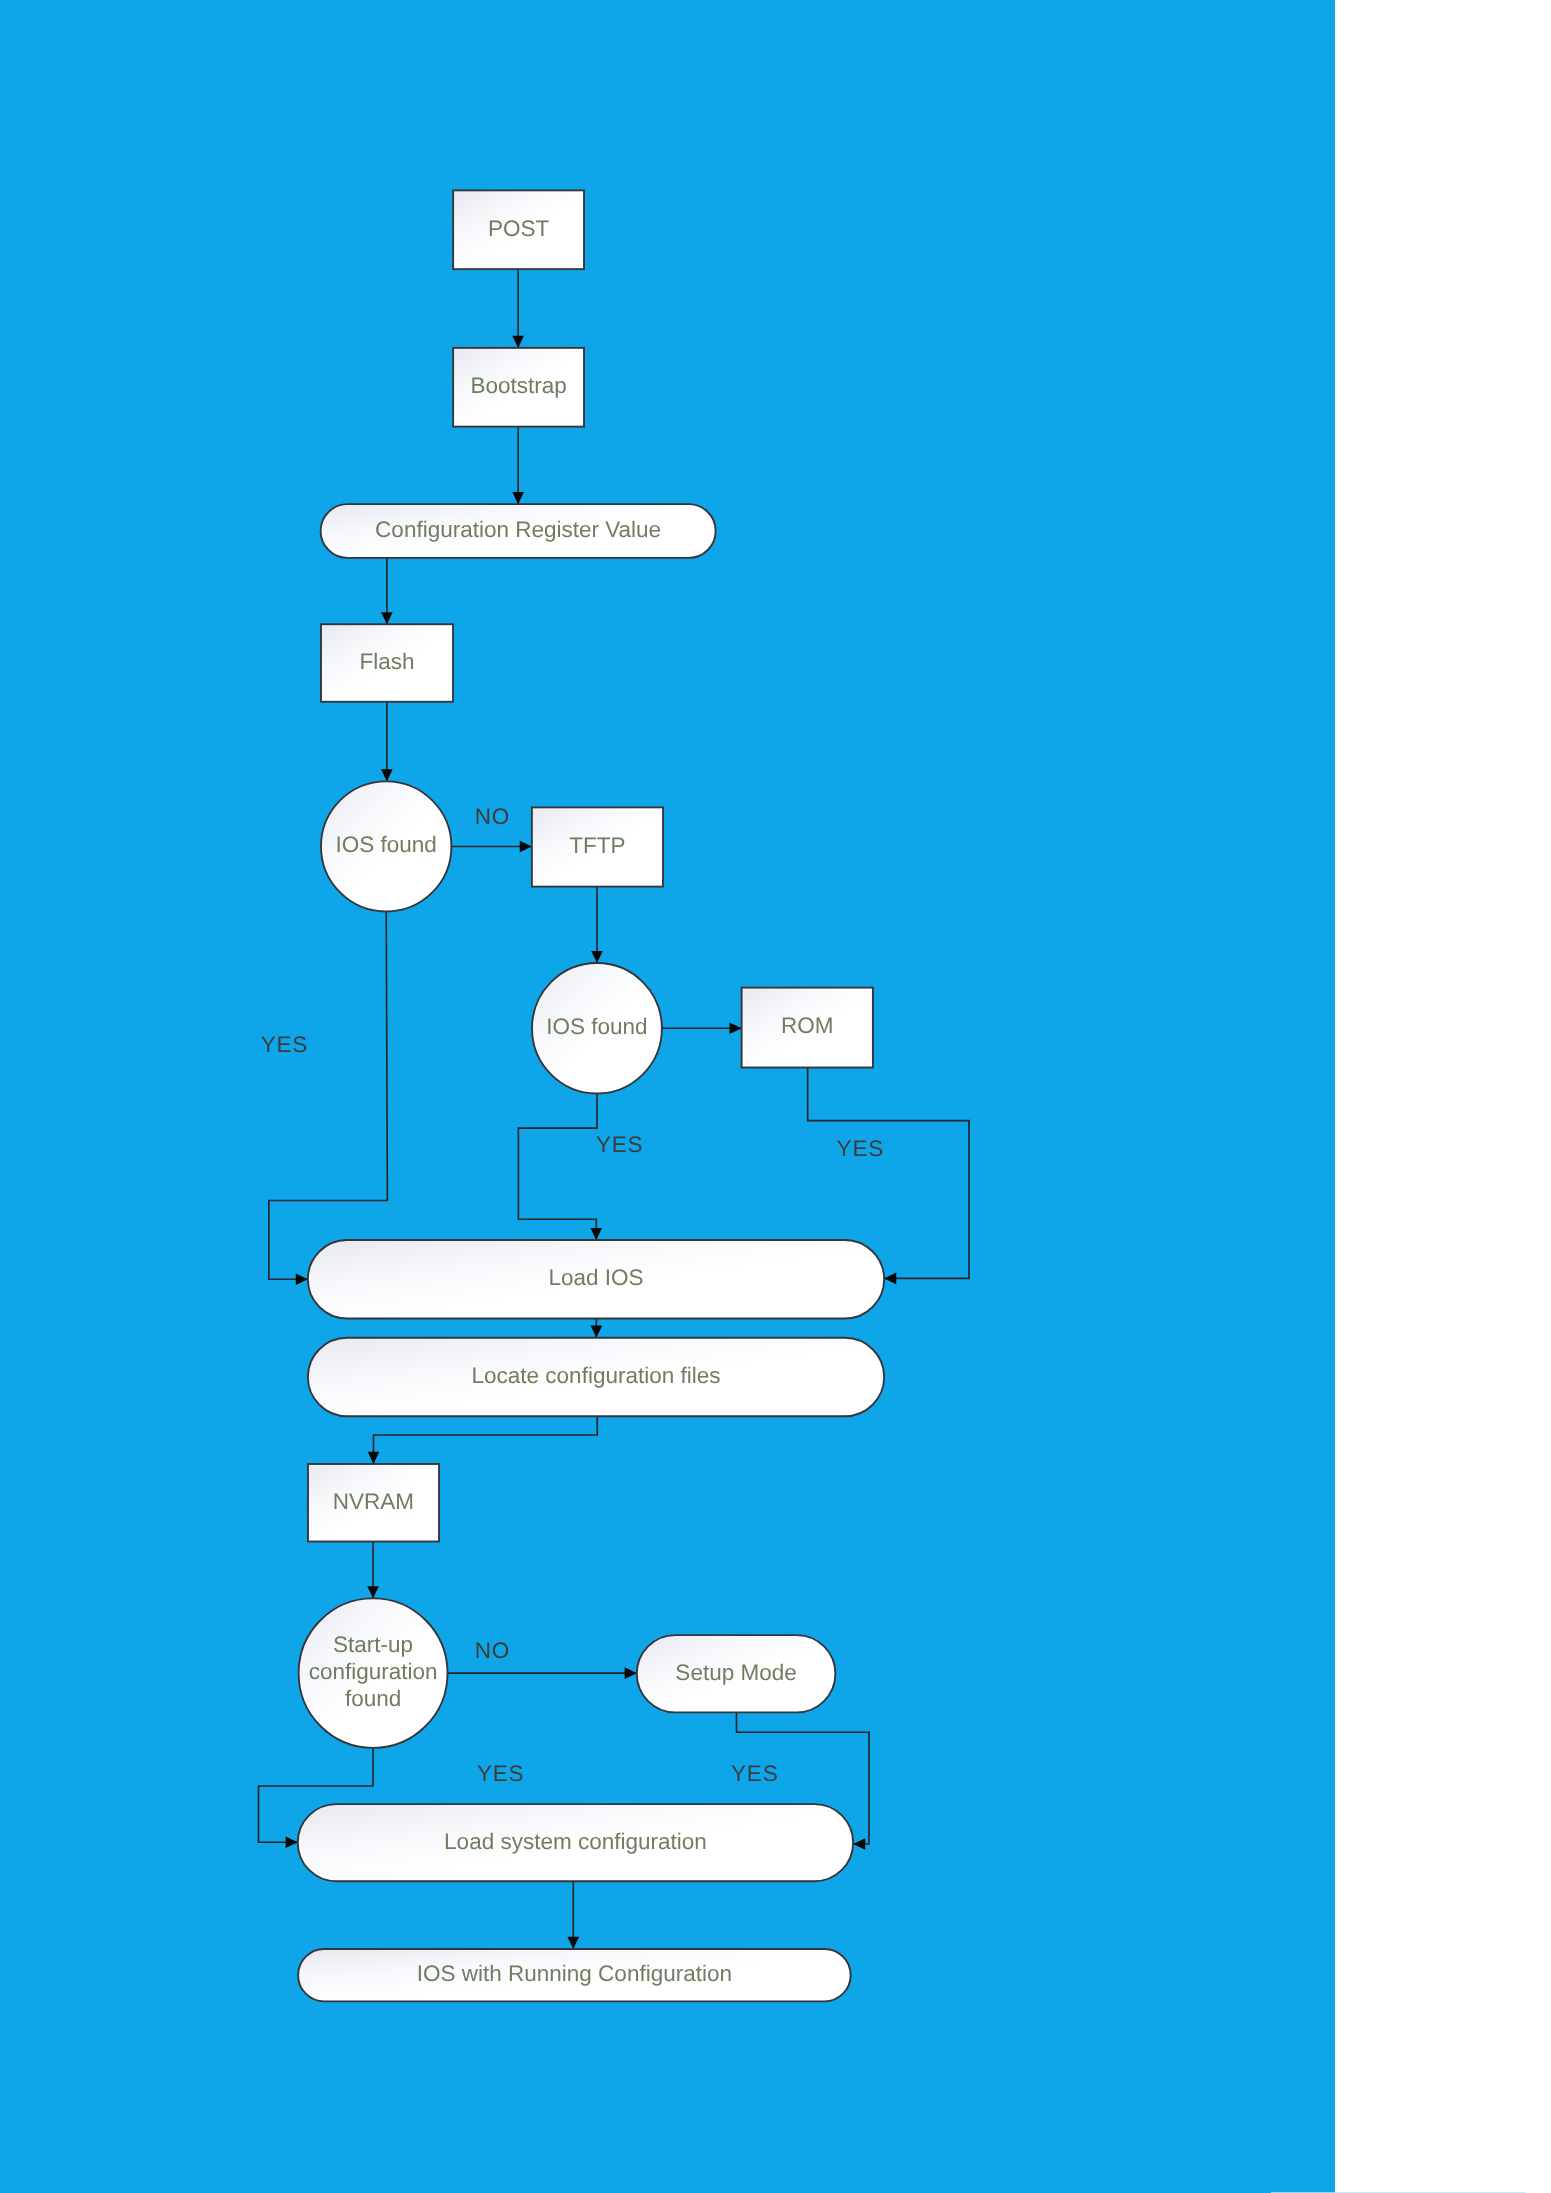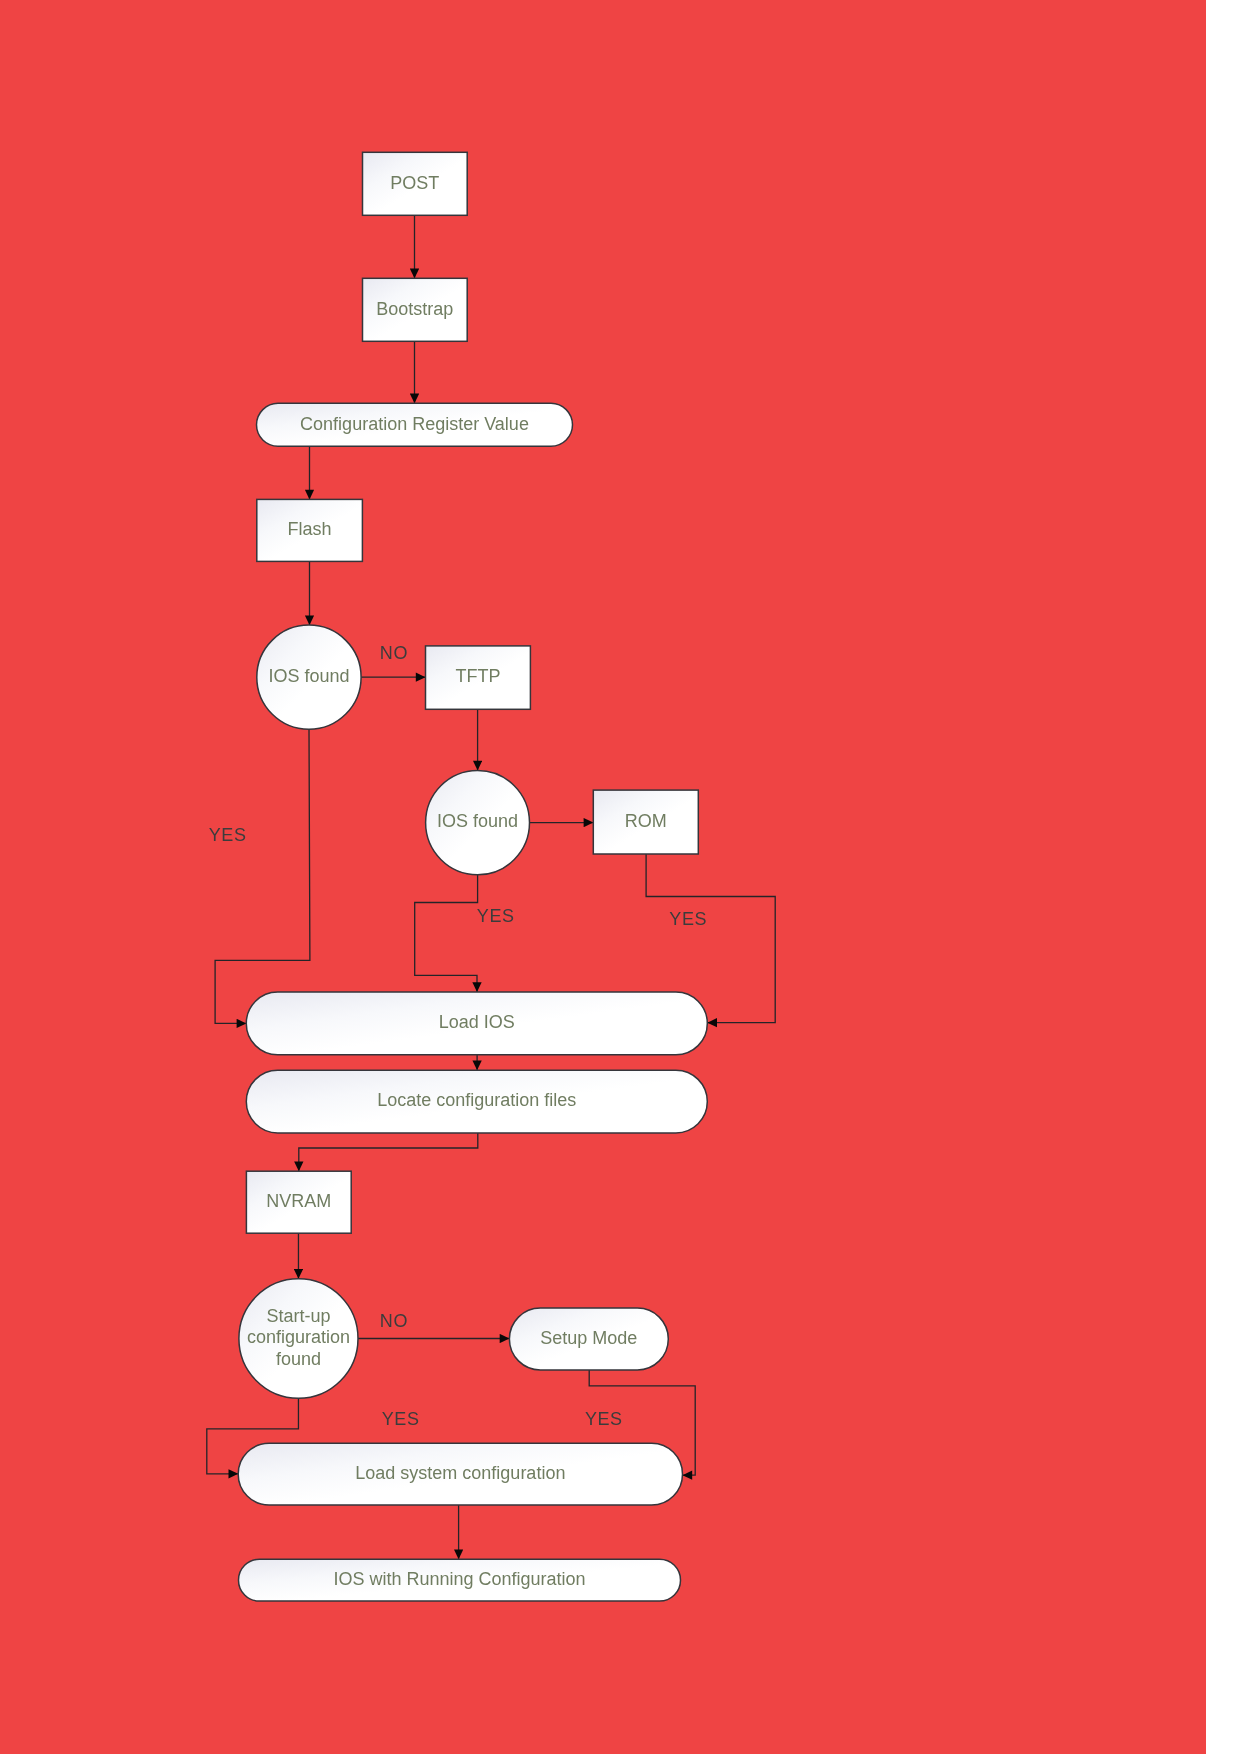--- a/index.html
+++ b/index.html
@@ -1,17 +1,17 @@
 <!DOCTYPE html>
 <html><head>
 <meta charset="utf-8">
 <style>
   html,body{margin:0;padding:0;background:#fff;}
   body{width:1241px;height:1754px;font-family:"Liberation Sans",sans-serif;overflow:hidden;}
-  #stage{position:relative;width:1206px;height:1754px;background:#ef4444;}
+  #stage{position:relative;width:1068px;height:1754px;background:#0ea5e9;}
   svg#chart{position:absolute;left:0;top:0;}
   .node-shape{fill:url(#boxgrad);stroke:#35353b;stroke-width:1.5;}
   .edge{fill:none;stroke:#242428;stroke-width:1.3;}
   .nodetext{font-family:"Liberation Sans",sans-serif;font-size:18px;fill:#707d61;text-anchor:middle;}
   .edgelabel{font-family:"Liberation Sans",sans-serif;font-size:18px;fill:#3c3c3c;letter-spacing:0.6px;}
 </style>
 </head>
 <body>
 
 <div id="stage">

